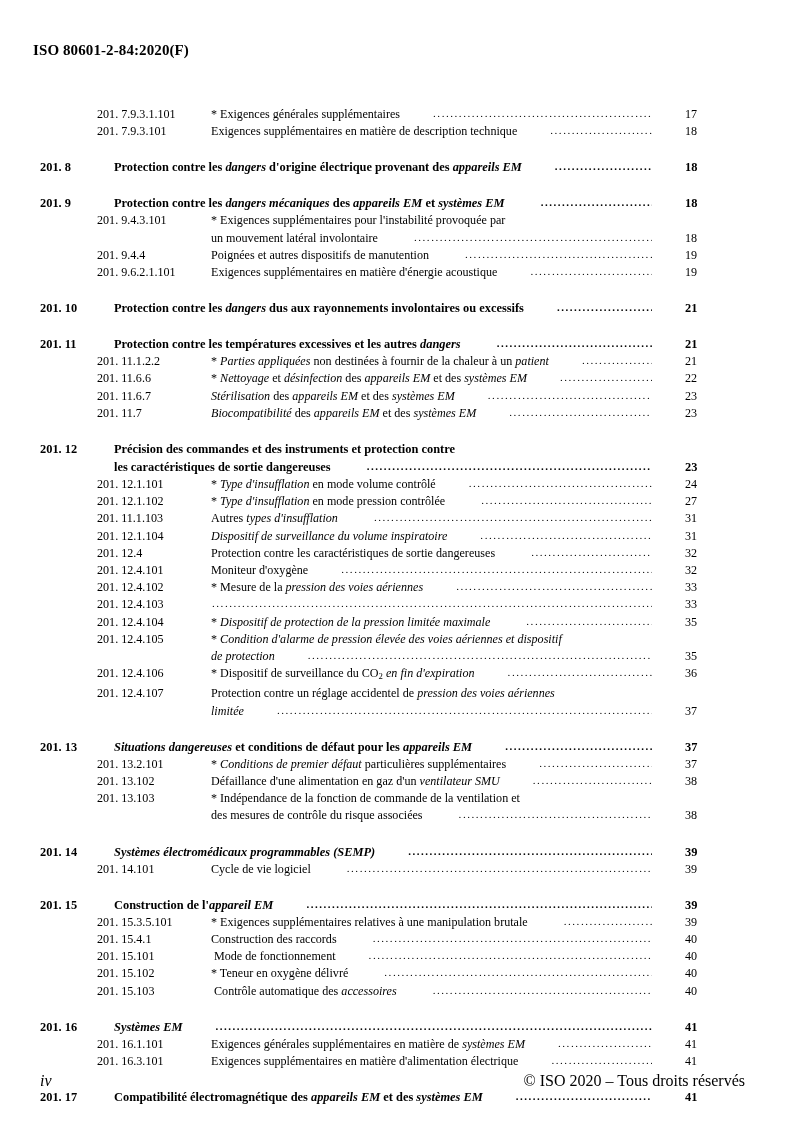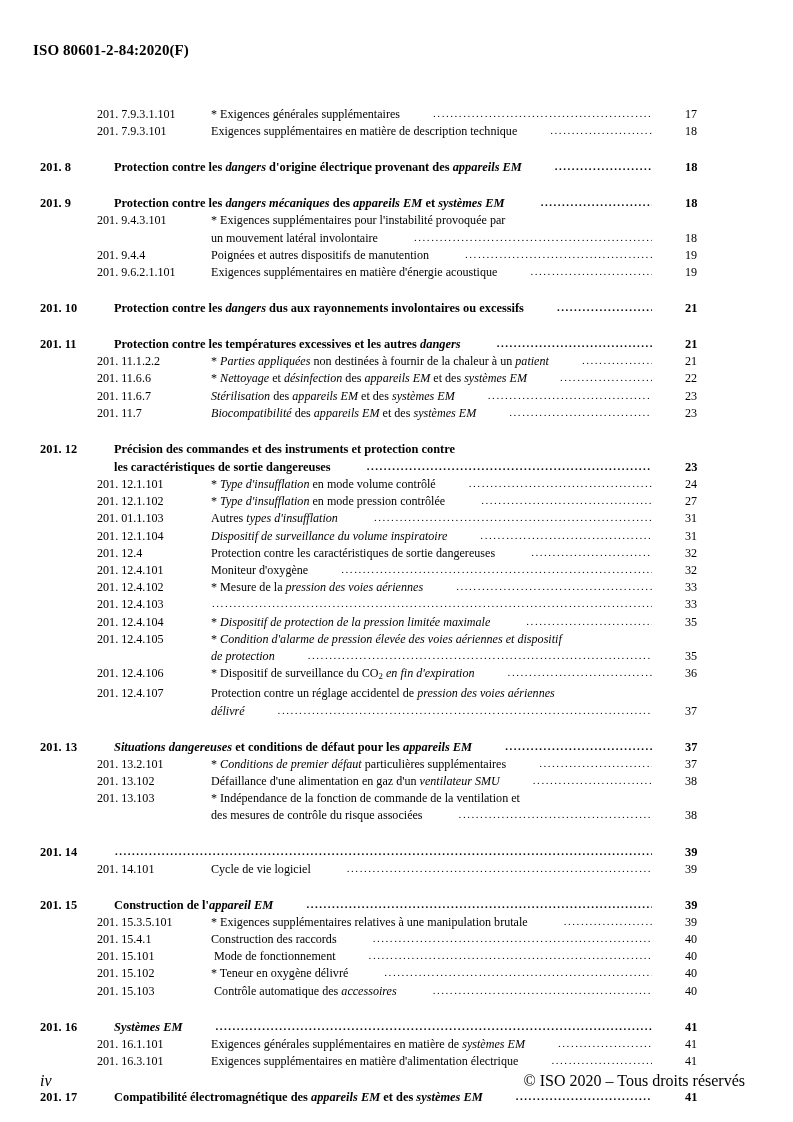--- a/index.html
+++ b/index.html
@@ -295,21 +295,21 @@
         <span class="num">201. 12.1.102</span>
         <div class="body-col">
           <div class="line">
             <span class="txt"><span>* </span><i>Type d'insufflation</i><span> en mode pression contrôlée </span></span>
             <span class="leader">................................................................................................................................................................................................................................................................................................................................................................................................................</span>
             <span class="pg">27</span>
           </div>
         </div>
       </div>
       <div class="toc-entry level-2">
-        <span class="num">201. 01.1.103</span>
+        <span class="num">201. 11.1.103</span>
         <div class="body-col">
           <div class="line">
             <span class="txt"><span>Autres </span><i>types d'insufflation</i><span> </span></span>
             <span class="leader">................................................................................................................................................................................................................................................................................................................................................................................................................</span>
             <span class="pg">31</span>
           </div>
         </div>
       </div>
       <div class="toc-entry level-2">
         <span class="num">201. 12.1.104</span>
@@ -393,21 +393,21 @@
           </div>
         </div>
       </div>
       <div class="toc-entry level-2">
         <span class="num">201. 12.4.107</span>
         <div class="body-col">
           <div class="line">
             <span class="txt"><span>Protection contre un réglage accidentel de </span><i>pression des voies aériennes</i></span>
           </div>
           <div class="line">
-            <span class="txt wrapline"><i>délivré</i></span>
+            <span class="txt wrapline"><i>limitée</i></span>
             <span class="leader">................................................................................................................................................................................................................................................................................................................................................................................................................</span>
             <span class="pg">37</span>
           </div>
         </div>
       </div>
       <div class="toc-entry level-1 gap-before">
         <span class="num">201. 13</span>
         <div class="body-col">
           <div class="line">
             <span class="txt"><i>Situations dangereuses</i><span> et conditions de défaut pour les </span><i>appareils EM</i></span>
@@ -446,20 +446,21 @@
             <span class="txt wrapline"><span>des mesures de contrôle du risque associées </span></span>
             <span class="leader">................................................................................................................................................................................................................................................................................................................................................................................................................</span>
             <span class="pg">38</span>
           </div>
         </div>
       </div>
       <div class="toc-entry level-1 gap-before">
         <span class="num">201. 14</span>
         <div class="body-col">
           <div class="line">
+            <span class="txt"><i>Systèmes électromédicaux programmables (SEMP)</i></span>
             <span class="leader">................................................................................................................................................................................................................................................................................................................................................................................................................</span>
             <span class="pg">39</span>
           </div>
         </div>
       </div>
       <div class="toc-entry level-2">
         <span class="num">201. 14.101</span>
         <div class="body-col">
           <div class="line">
             <span class="txt"><span>Cycle de vie logiciel </span></span>

